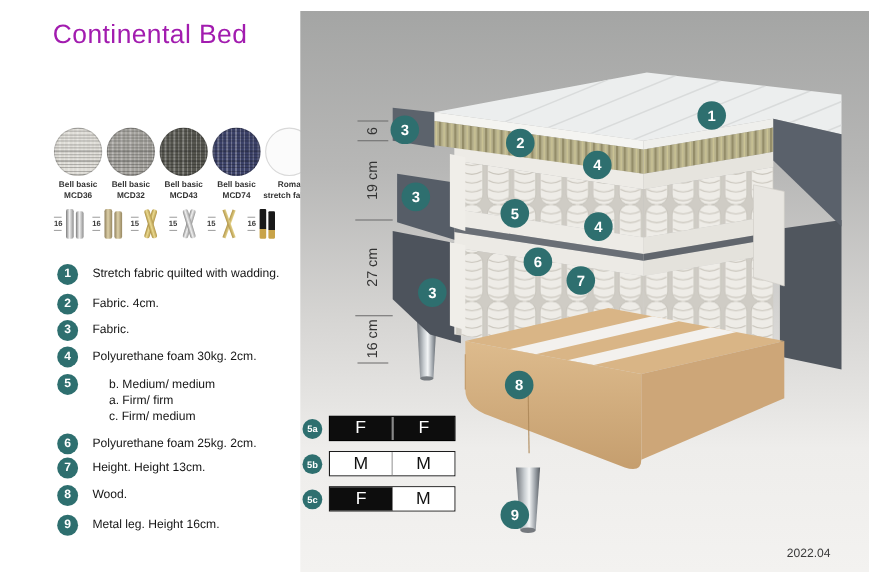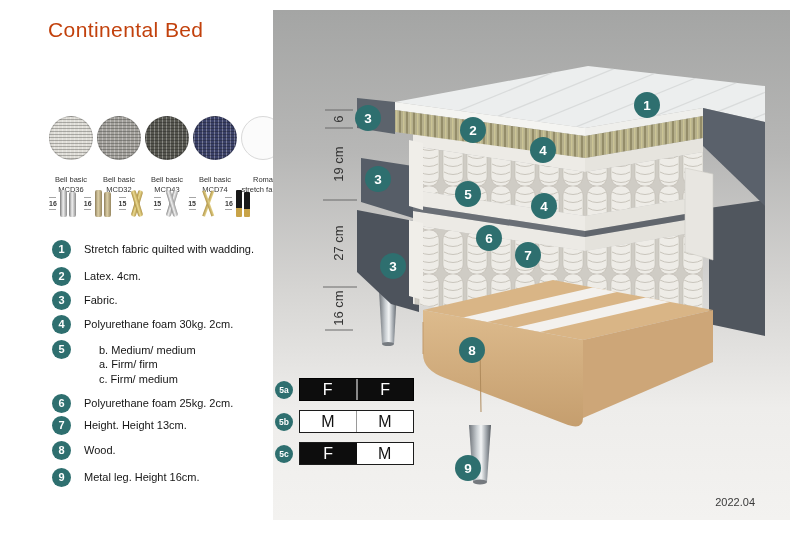--- a/index.html
+++ b/index.html
@@ -2,30 +2,30 @@
 <html><head>
 <meta charset="utf-8">
 <style>
   html,body{margin:0;padding:0;background:#fff;}
   body{width:800px;height:533px;position:relative;overflow:hidden;
        font-family:"Liberation Sans",sans-serif;-webkit-font-smoothing:antialiased;}
 
   
   .title-block{position:absolute;left:46px;top:14px;}
   .title-block h1{margin:0;font-size:57px;font-weight:200;letter-spacing:1px;color:#161616;line-height:1.0;}
-  .title-block h2{margin:4px 0 0 2px;font-size:21px;font-weight:300;letter-spacing:.4px;color:#c2410c;}
+  .title-block h2{margin:4px 0 0 2px;font-size:24px;font-weight:300;letter-spacing:.4px;color:#a21caf;}
 
   .swatch-row{position:absolute;left:48px;top:116px;display:flex;gap:2px;}
   .swatch{width:46px;display:flex;flex-direction:column;align-items:center;}
   .swatch-circle{width:44px;height:44px;border-radius:50%;border:1px solid rgba(0,0,0,.15);box-sizing:border-box;
      background-image:
        repeating-linear-gradient(0deg, rgba(0,0,0,.25) 0 1px, transparent 1px 3px),
        repeating-linear-gradient(90deg, rgba(255,255,255,.30) 0 1px, transparent 1px 4px);}
   .swatch-circle.plain{background-image:none;border:1px solid #d9d9d9;}
-  .swatch-label{margin-top:15px;font-size:7.5px;line-height:1.3;color:#333;text-align:center;white-space:nowrap;}
+  .swatch-label{margin-top:3px;font-size:7.5px;line-height:1.3;color:#333;text-align:center;white-space:nowrap;font-weight:bold;}
 
   .legs-row{position:absolute;left:49px;top:186px;display:flex;gap:8px;align-items:center;height:34px;}
   .leg-item{display:flex;align-items:center;gap:3px;}
   .dim{display:flex;flex-direction:column;align-items:center;font-size:7px;font-weight:bold;color:#3a3a3a;line-height:1;}
   .dim::before,.dim::after{content:"";width:7px;height:1px;background:#a5a5a5;margin:2px 0;}
   .leg-cyl{display:flex;gap:2px;align-items:flex-end;}
   .leg-cyl i{display:block;width:7px;height:25px;border-radius:2px;}
   .leg-cyl i:first-child{height:27px;}
   .leg-cyl.silver i{background:linear-gradient(90deg,#7d7d7d,#f0f0f0 45%,#8d8d8d);}
   .leg-cyl.brass i{background:linear-gradient(90deg,#8f7f5c,#ddd0a8 45%,#978760);}
@@ -159,21 +159,21 @@
   </div>
 </div>
 
 <div class="parts-list">
   <div class="part" style="top:0">
       <span class="pnum">1</span>
       <div class="ptext">Stretch fabric quilted with wadding.</div>
     </div>
   <div class="part" style="top:27px">
       <span class="pnum">2</span>
-      <div class="ptext">Latex. 4cm.</div>
+      <div class="ptext">Fabric. 4cm.</div>
     </div>
   <div class="part" style="top:51px">
       <span class="pnum">3</span>
       <div class="ptext">Fabric.</div>
     </div>
   <div class="part" style="top:75px">
       <span class="pnum">4</span>
       <div class="ptext">Polyurethane foam 30kg. 2cm.</div>
     </div>
   <div class="part" style="top:100px">

